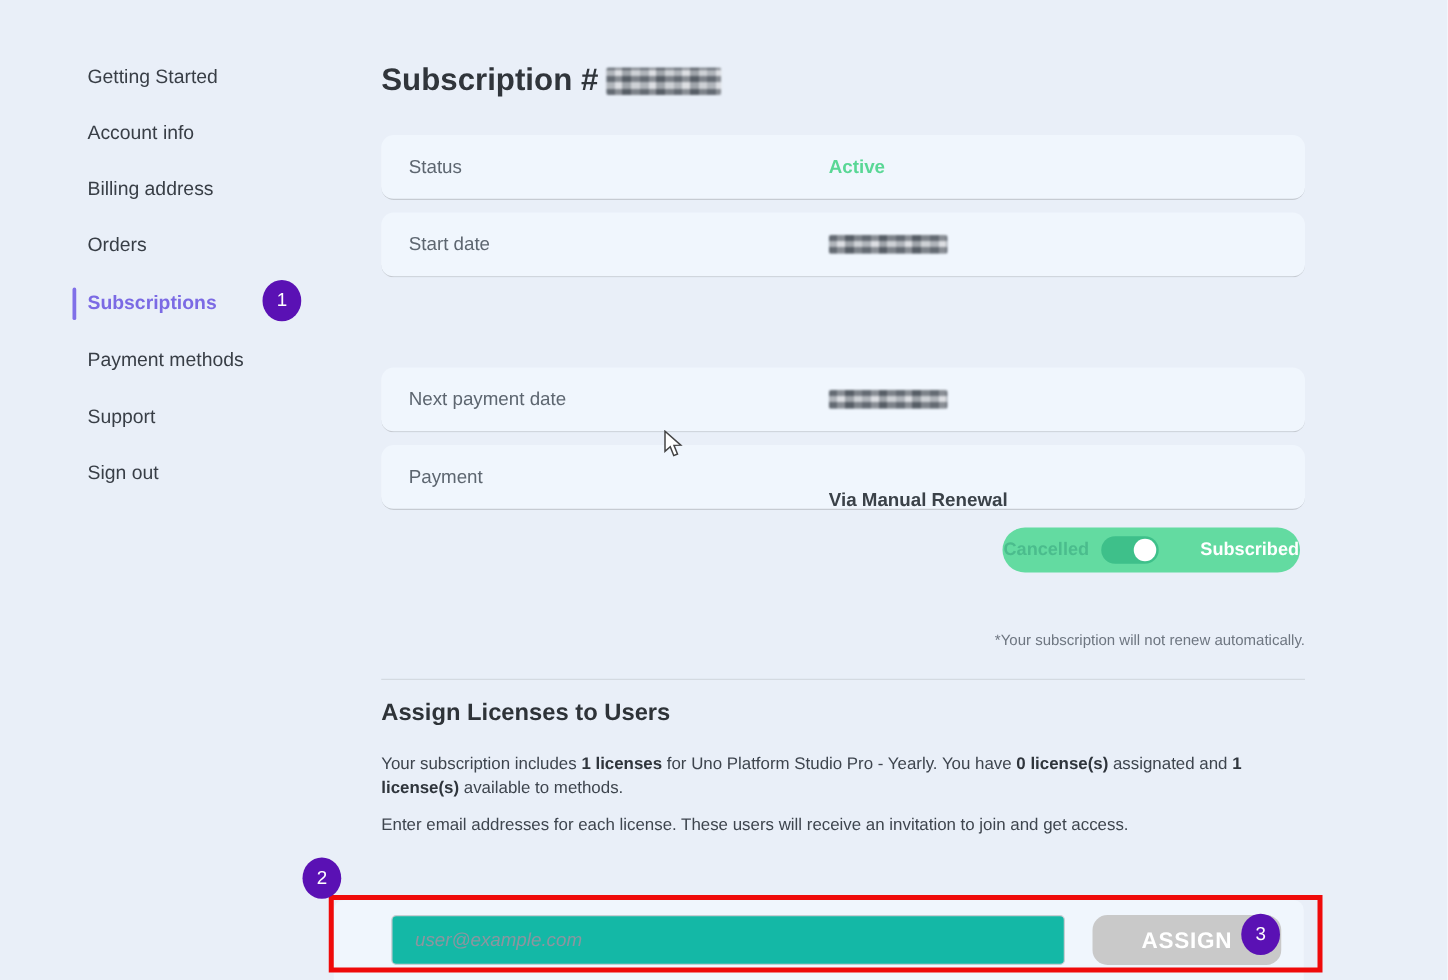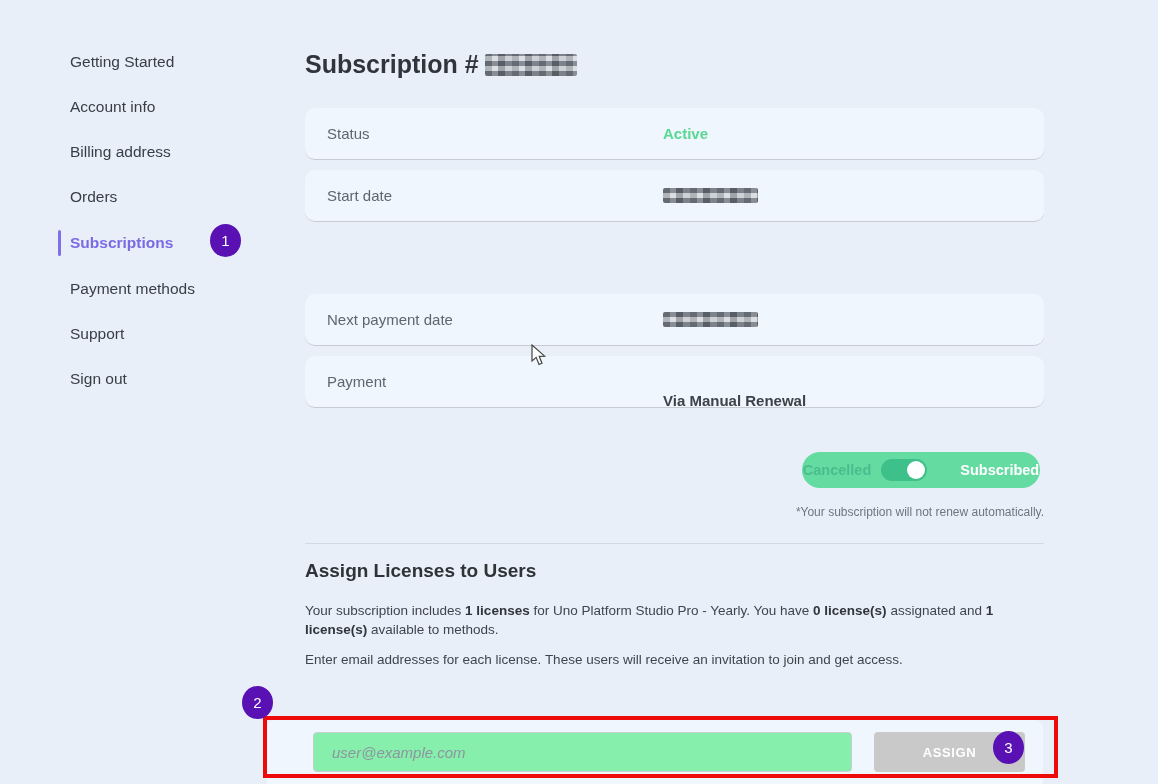--- a/index.html
+++ b/index.html
@@ -25,46 +25,46 @@
 
   .info-row{position:absolute;left:305px;width:739px;height:52px;background:#f0f6fd;border-radius:10px;
     border-bottom:1px solid #c6cbd2;box-sizing:border-box;display:flex;align-items:center;}
   .row-label{margin-left:22px;font-size:15px;color:#5d6670;}
   .row-value{position:absolute;left:358px;font-size:15px;}
   .value-active{color:#59d795;font-weight:700;}
   .value-bold{color:#3b4249;font-weight:700;margin-top:37px;}
   .date-redacted{width:95px;height:15px;}
 
   
-  .sub-toggle{position:absolute;left:802px;top:452px;width:238px;height:36px;background:#63dba1;border-radius:18px;
+  .sub-toggle{position:absolute;left:802px;top:422px;width:238px;height:36px;background:#63dba1;border-radius:18px;
     display:flex;align-items:center;justify-content:center;gap:10px;cursor:pointer;}
   .toggle-off-label{font-size:14.5px;font-weight:700;color:#4bbc8d;}
   .toggle-on-label{font-size:14.5px;font-weight:700;color:#ffffff;margin-left:23px;}
   .toggle-track{position:relative;width:46px;height:22px;border-radius:11px;background:#3ec08a;}
   .toggle-knob{position:absolute;right:2px;top:2px;width:18px;height:18px;border-radius:50%;background:#fff;}
 
   .renew-note{position:absolute;left:305px;top:505px;width:739px;text-align:right;font-size:12px;color:#6e7681;}
 
   .divider{position:absolute;left:305px;top:543px;width:739px;height:1px;background:#d4dae1;}
 
   .assign-heading{position:absolute;left:305px;top:560px;font-size:19px;font-weight:800;color:#2e3338;}
   .assign-p{position:absolute;left:305px;width:740px;font-size:13.5px;color:#3e454e;line-height:18.5px;}
   .assign-p b{color:#2f353c;}
   #assign-p1{top:602px;}
   #assign-p2{top:651px;}
 
   
   .assign-panel{position:absolute;left:267px;top:720px;width:776px;height:64px;background:#f0f6fd;border-radius:8px 8px 0 0;}
   .red-box{position:absolute;left:263px;top:716px;width:795px;height:62px;border:4px solid #ef0a0a;box-sizing:border-box;z-index:30;}
   .email-input{position:absolute;left:313px;top:732px;width:539px;height:40px;box-sizing:border-box;
-    border:1px solid #c8cdd3;border-radius:4px;background:#86efac;padding:0 18px;font-size:15px;color:#3e454e;
+    border:1px solid #c8cdd3;border-radius:4px;background:#14b8a6;padding:0 18px;font-size:15px;color:#3e454e;
     font-family:"Liberation Sans","DejaVu Sans",sans-serif;z-index:20;}
   .email-input::placeholder{color:#8d959f;font-style:italic;}
-  .assign-btn{position:absolute;left:874px;top:732px;width:151px;height:40px;background:#c9c9c9;border:none;border-radius:4px;
-    color:#fff;font-weight:700;font-size:13px;letter-spacing:.6px;cursor:pointer;z-index:20;
+  .assign-btn{position:absolute;left:874px;top:732px;width:151px;height:40px;background:#c9c9c9;border:none;border-radius:12px;
+    color:#fff;font-weight:700;font-size:18px;letter-spacing:.6px;cursor:pointer;z-index:20;
     font-family:"Liberation Sans","DejaVu Sans",sans-serif;}
 
   
   .cursor{position:absolute;left:531px;top:344px;z-index:50;pointer-events:none;}
 </style>
 </head>
 <body>
 
 <div id="page">
 

